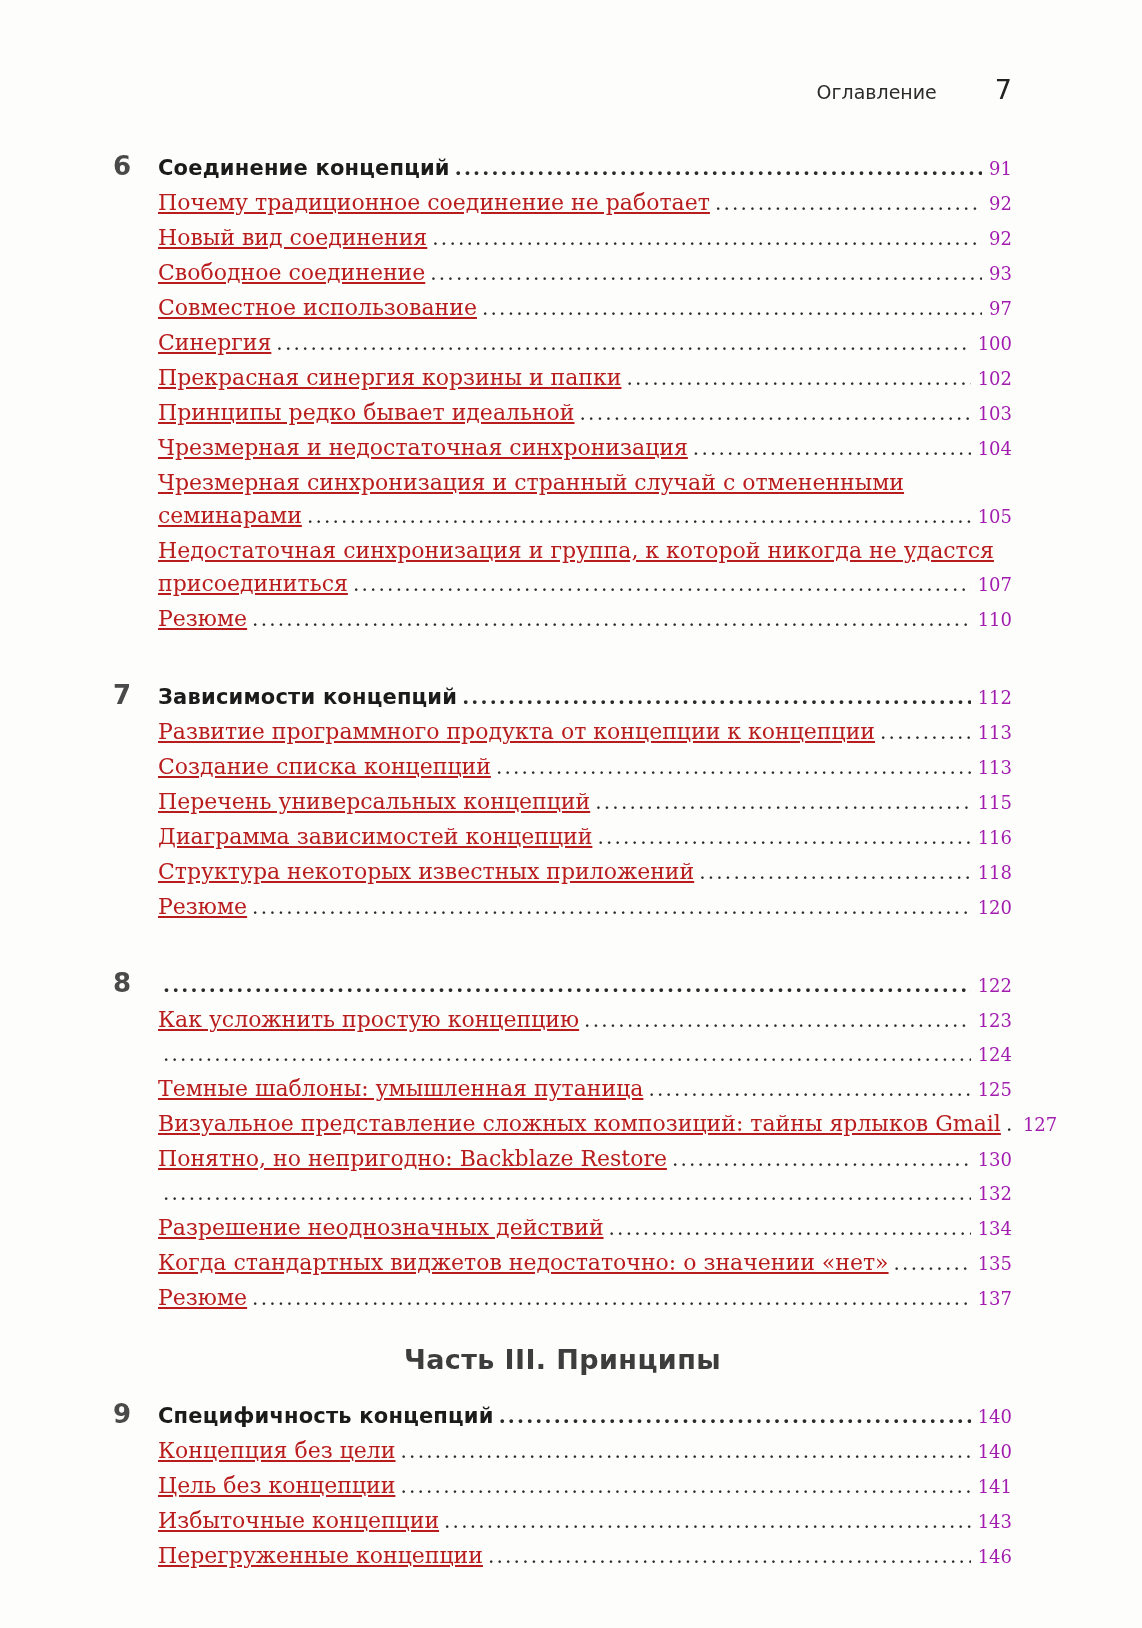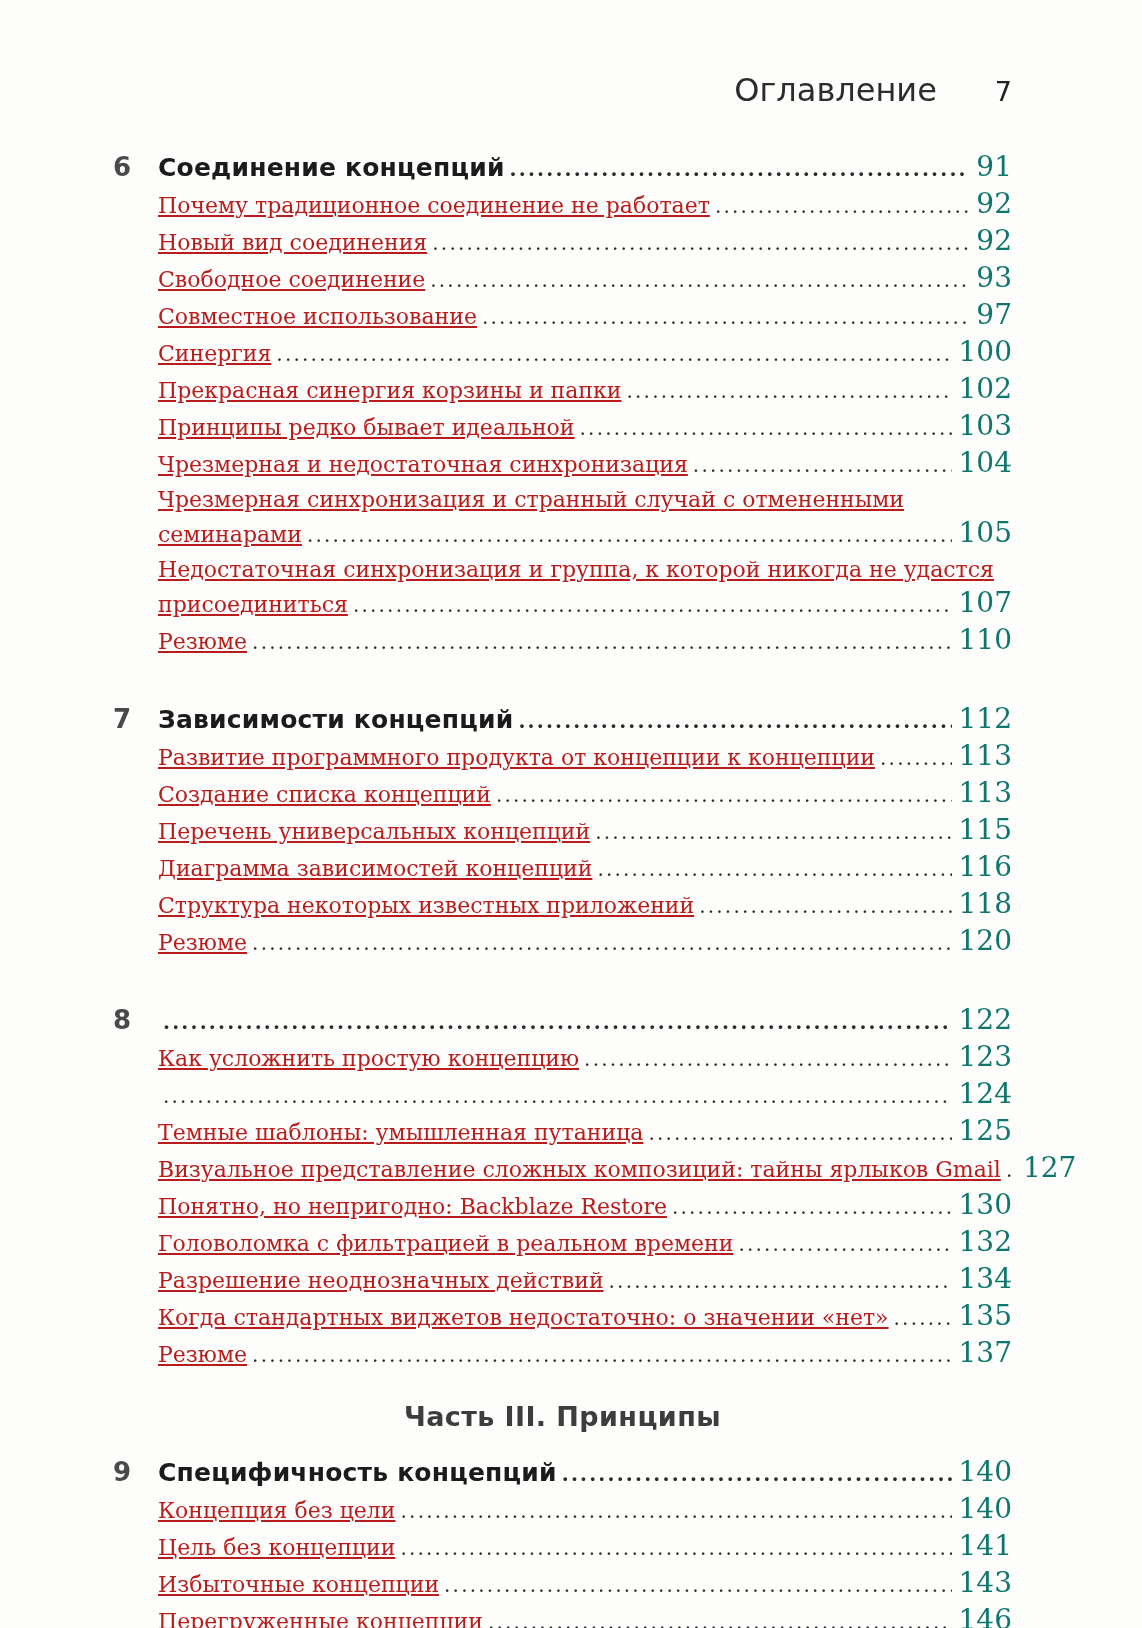--- a/index.html
+++ b/index.html
@@ -15,21 +15,21 @@
     width:1142px; height:1628px;
     padding:74px 130px 0 113px;
   }
   
   .running-head {
     display:flex; justify-content:flex-end; align-items:baseline;
     gap:58px;
     font-family:"DejaVu Sans", sans-serif;
     line-height:32px;
   }
-  .running-head .rh-title { font-size:32px; color:#2c2c2c; }
+  .running-head .rh-title { font-size:19px; color:#2c2c2c; }
   .running-head .rh-page  { font-size:27px; color:#222; }
 
   .toc { margin-top:16px; }
 
   .chapter { margin-top:42px; }
   .part-heading {
     margin-top:26px;
     text-align:center;
     font-family:"DejaVu Sans", sans-serif;
     font-weight:bold;
@@ -45,21 +45,21 @@
   .chapter-row {
     font-family:"DejaVu Sans", sans-serif;
     font-weight:bold;
   }
   .chap-num {
     flex:0 0 45px;
     font-size:26px;
     color:#4a4a4a;
   }
   .chap-title {
-    font-size:25px;
+    font-size:21px;
     color:#1b1b1b;
     letter-spacing:0.2px;
     white-space:nowrap;
   }
 
   .entry-row { padding-left:45px; }
   .entry-title {
     font-size:22px;
     color:#b91c1c;
     white-space:nowrap;
@@ -77,23 +77,23 @@
   .leader::after {
     content:"..................................................................................................................................................................................................................................................................";
     font-family:"DejaVu Serif", serif;
     font-size:20px;
     letter-spacing:2.2px;
     color:#2b2b2b;
   }
   .pg {
     flex:0 0 auto;
     font-family:"DejaVu Serif", serif;
-    font-size:28px;
+    font-size:18px;
     font-weight:normal;
-    color:#0f766e;
+    color:#a21caf;
     padding-left:4px;
     text-align:center;
   }
 </style>
 </head>
 <body>
 
 <div class="page">
 
   <div class="running-head">
@@ -233,21 +233,20 @@
           <span class="entry-title">Визуальное представление сложных композиций: тайны ярлыков Gmail</span>
           <span class="leader"></span>
           <span class="pg">127</span>
         </div>
         <div class="row entry-row">
           <span class="entry-title">Понятно, но непригодно: Backblaze Restore</span>
           <span class="leader"></span>
           <span class="pg">130</span>
         </div>
         <div class="row entry-row">
-          <span class="entry-title">Головоломка с фильтрацией в реальном времени</span>
           <span class="leader"></span>
           <span class="pg">132</span>
         </div>
         <div class="row entry-row">
           <span class="entry-title">Разрешение неоднозначных действий</span>
           <span class="leader"></span>
           <span class="pg">134</span>
         </div>
         <div class="row entry-row">
           <span class="entry-title">Когда стандартных виджетов недостаточно: о значении «нет»</span>

